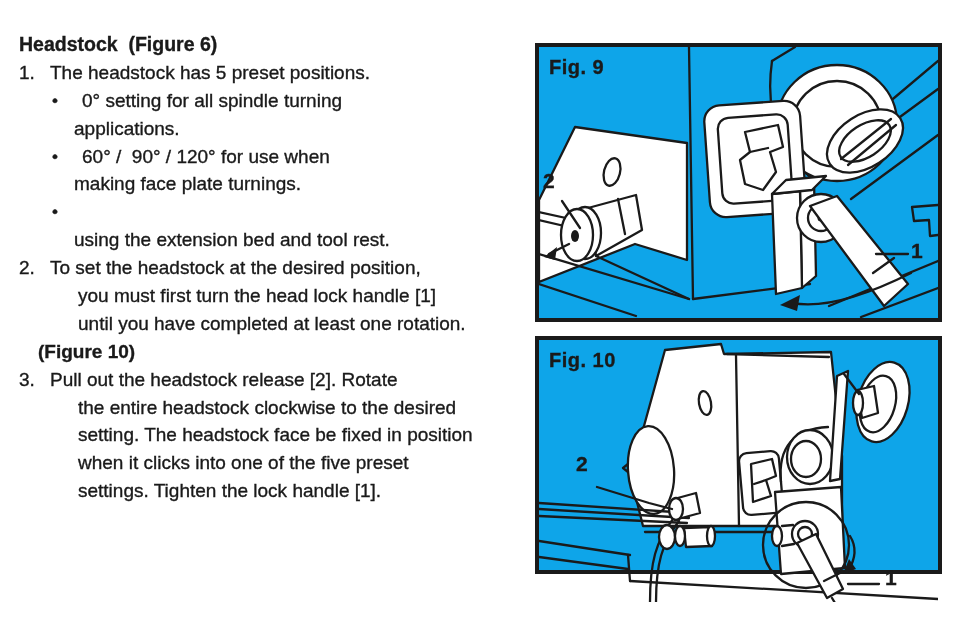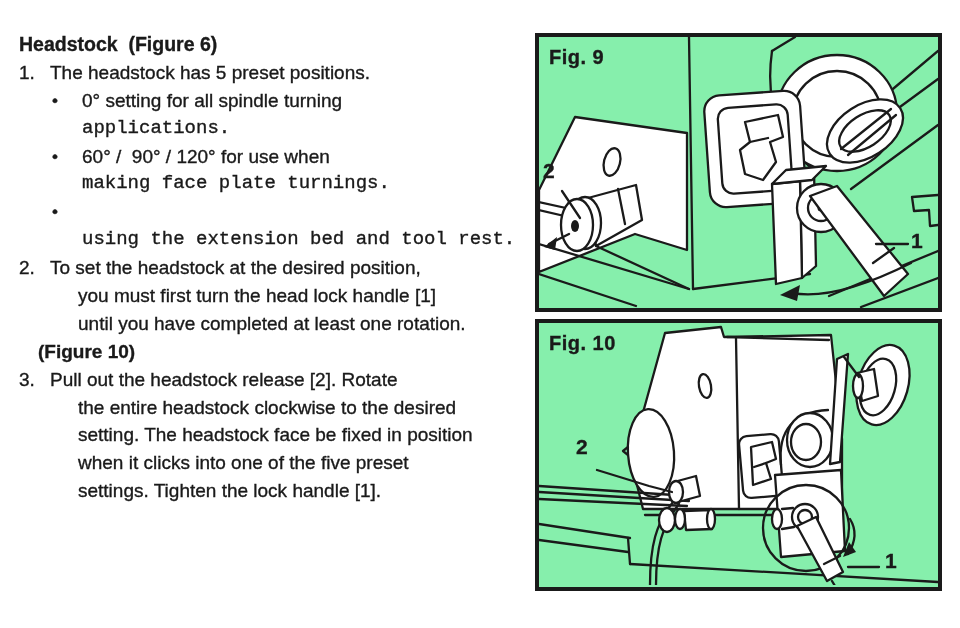--- a/index.html
+++ b/index.html
@@ -11,27 +11,27 @@
   
   #text-col{position:absolute;left:0;top:31px;width:530px;}
   .row{position:relative;height:27.9px;font-size:19px;line-height:27.9px;}
   .row .m{position:absolute;left:19px;top:0;white-space:pre;}
   .row .t{position:absolute;top:0;white-space:pre;}
   .row.h .t{left:19px;font-weight:bold;font-size:19.5px;}
   .row.n .t{left:50px;}
   .row.c .t{left:50px;margin-left:28px;}
   .row.b .m{left:52px;font-size:17px;}
   .row.b .t{left:82px;}
-  .row.bc .t{left:82px;font-family:Liberation Mono, monospace;}
+  .row.bc .t{left:74px;}
   .row.f .t{left:38px;font-weight:bold;}
   
   .figbox{position:absolute;left:535px;width:407px;border:4px solid #1a1a1a;
-          background:#86efac;box-sizing:border-box;}
+          background:#0ea5e9;box-sizing:border-box;margin-top:10px;}
   #fig9{top:33px;height:279px;}
-  #fig10{top:319px;height:272px;}
+  #fig10{top:326px;height:238px;}
   .figlabel{position:absolute;left:10px;top:9px;font-weight:bold;font-size:20px;
             letter-spacing:0.5px;}
   .callout{position:absolute;font-weight:bold;font-size:21px;}
   .figbox svg{position:absolute;left:0;top:0;display:block;}
 </style>
 </head>
 <body>
 
 <div id="page">
 

